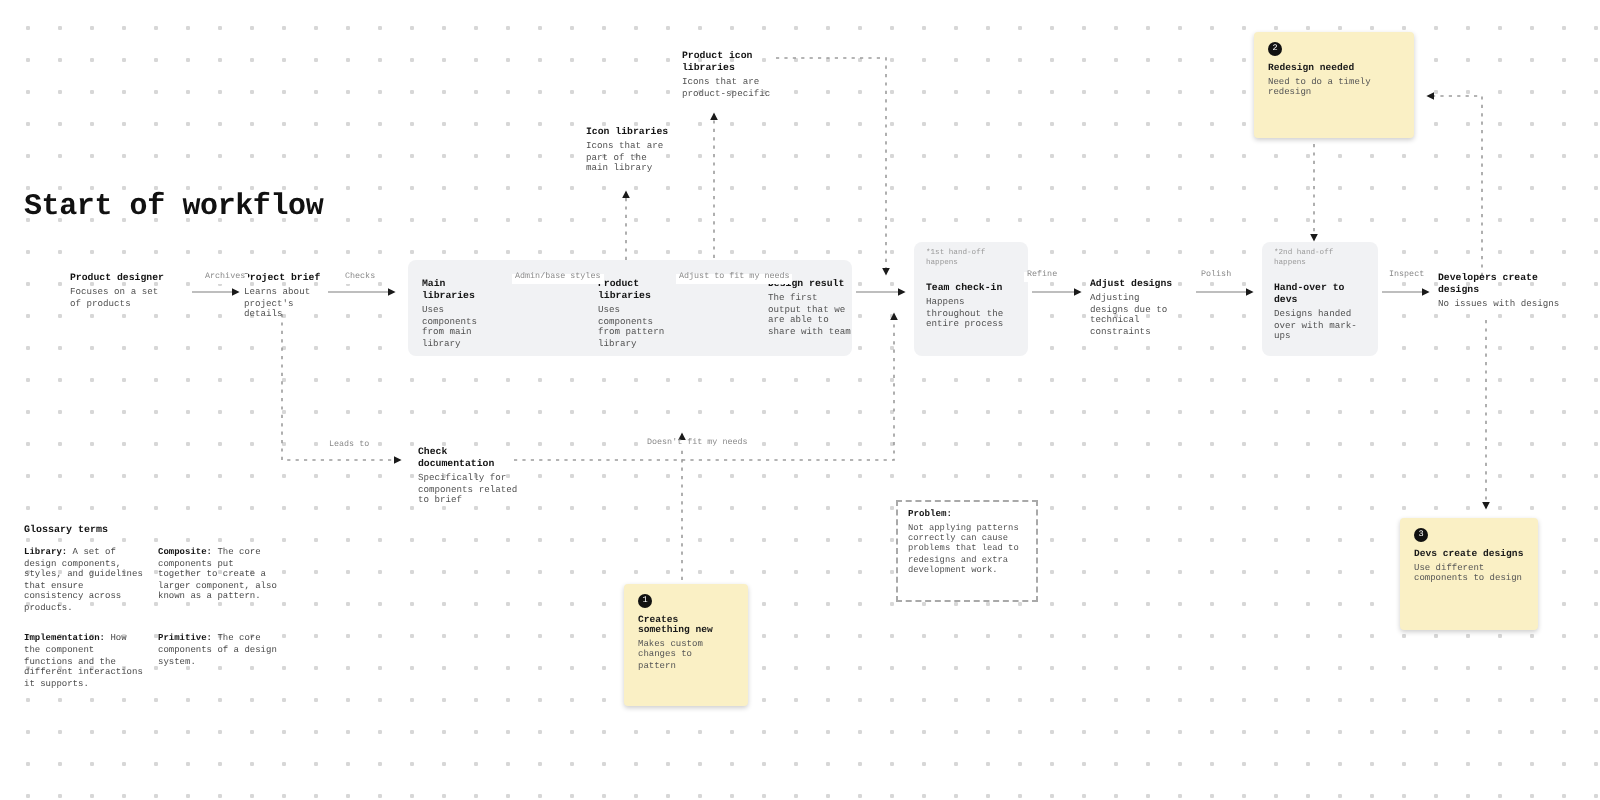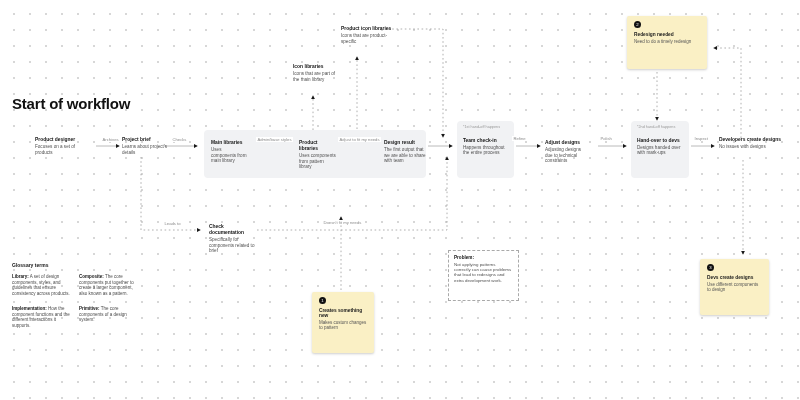--- a/index.html
+++ b/index.html
@@ -1,18 +1,18 @@
 <!DOCTYPE html>
 <html><head>
 <meta charset="utf-8">
 <style>
   html,body{margin:0;padding:0;background:#fff;}
   .canvas{
     position:relative;width:800px;height:400px;overflow:hidden;
-    font-family:Liberation Sans, sans-serif;
+    font-family:Liberation Mono, monospace;
     background:
       radial-gradient(circle,#d7d7d7 1px,transparent 1.2px) 6px 6px / 16px 16px,
       #ffffff;
   }
   .board-title{position:absolute;left:12px;top:95px;font-size:15px;font-weight:700;color:#111;letter-spacing:-.2px;}
   
   .node{position:absolute;font-size:4.6px;line-height:1.2;color:#515151;}
   .node h4{margin:0 0 1.5px;font-size:4.9px;font-weight:700;color:#141414;}
   .node p{margin:0;}
   

